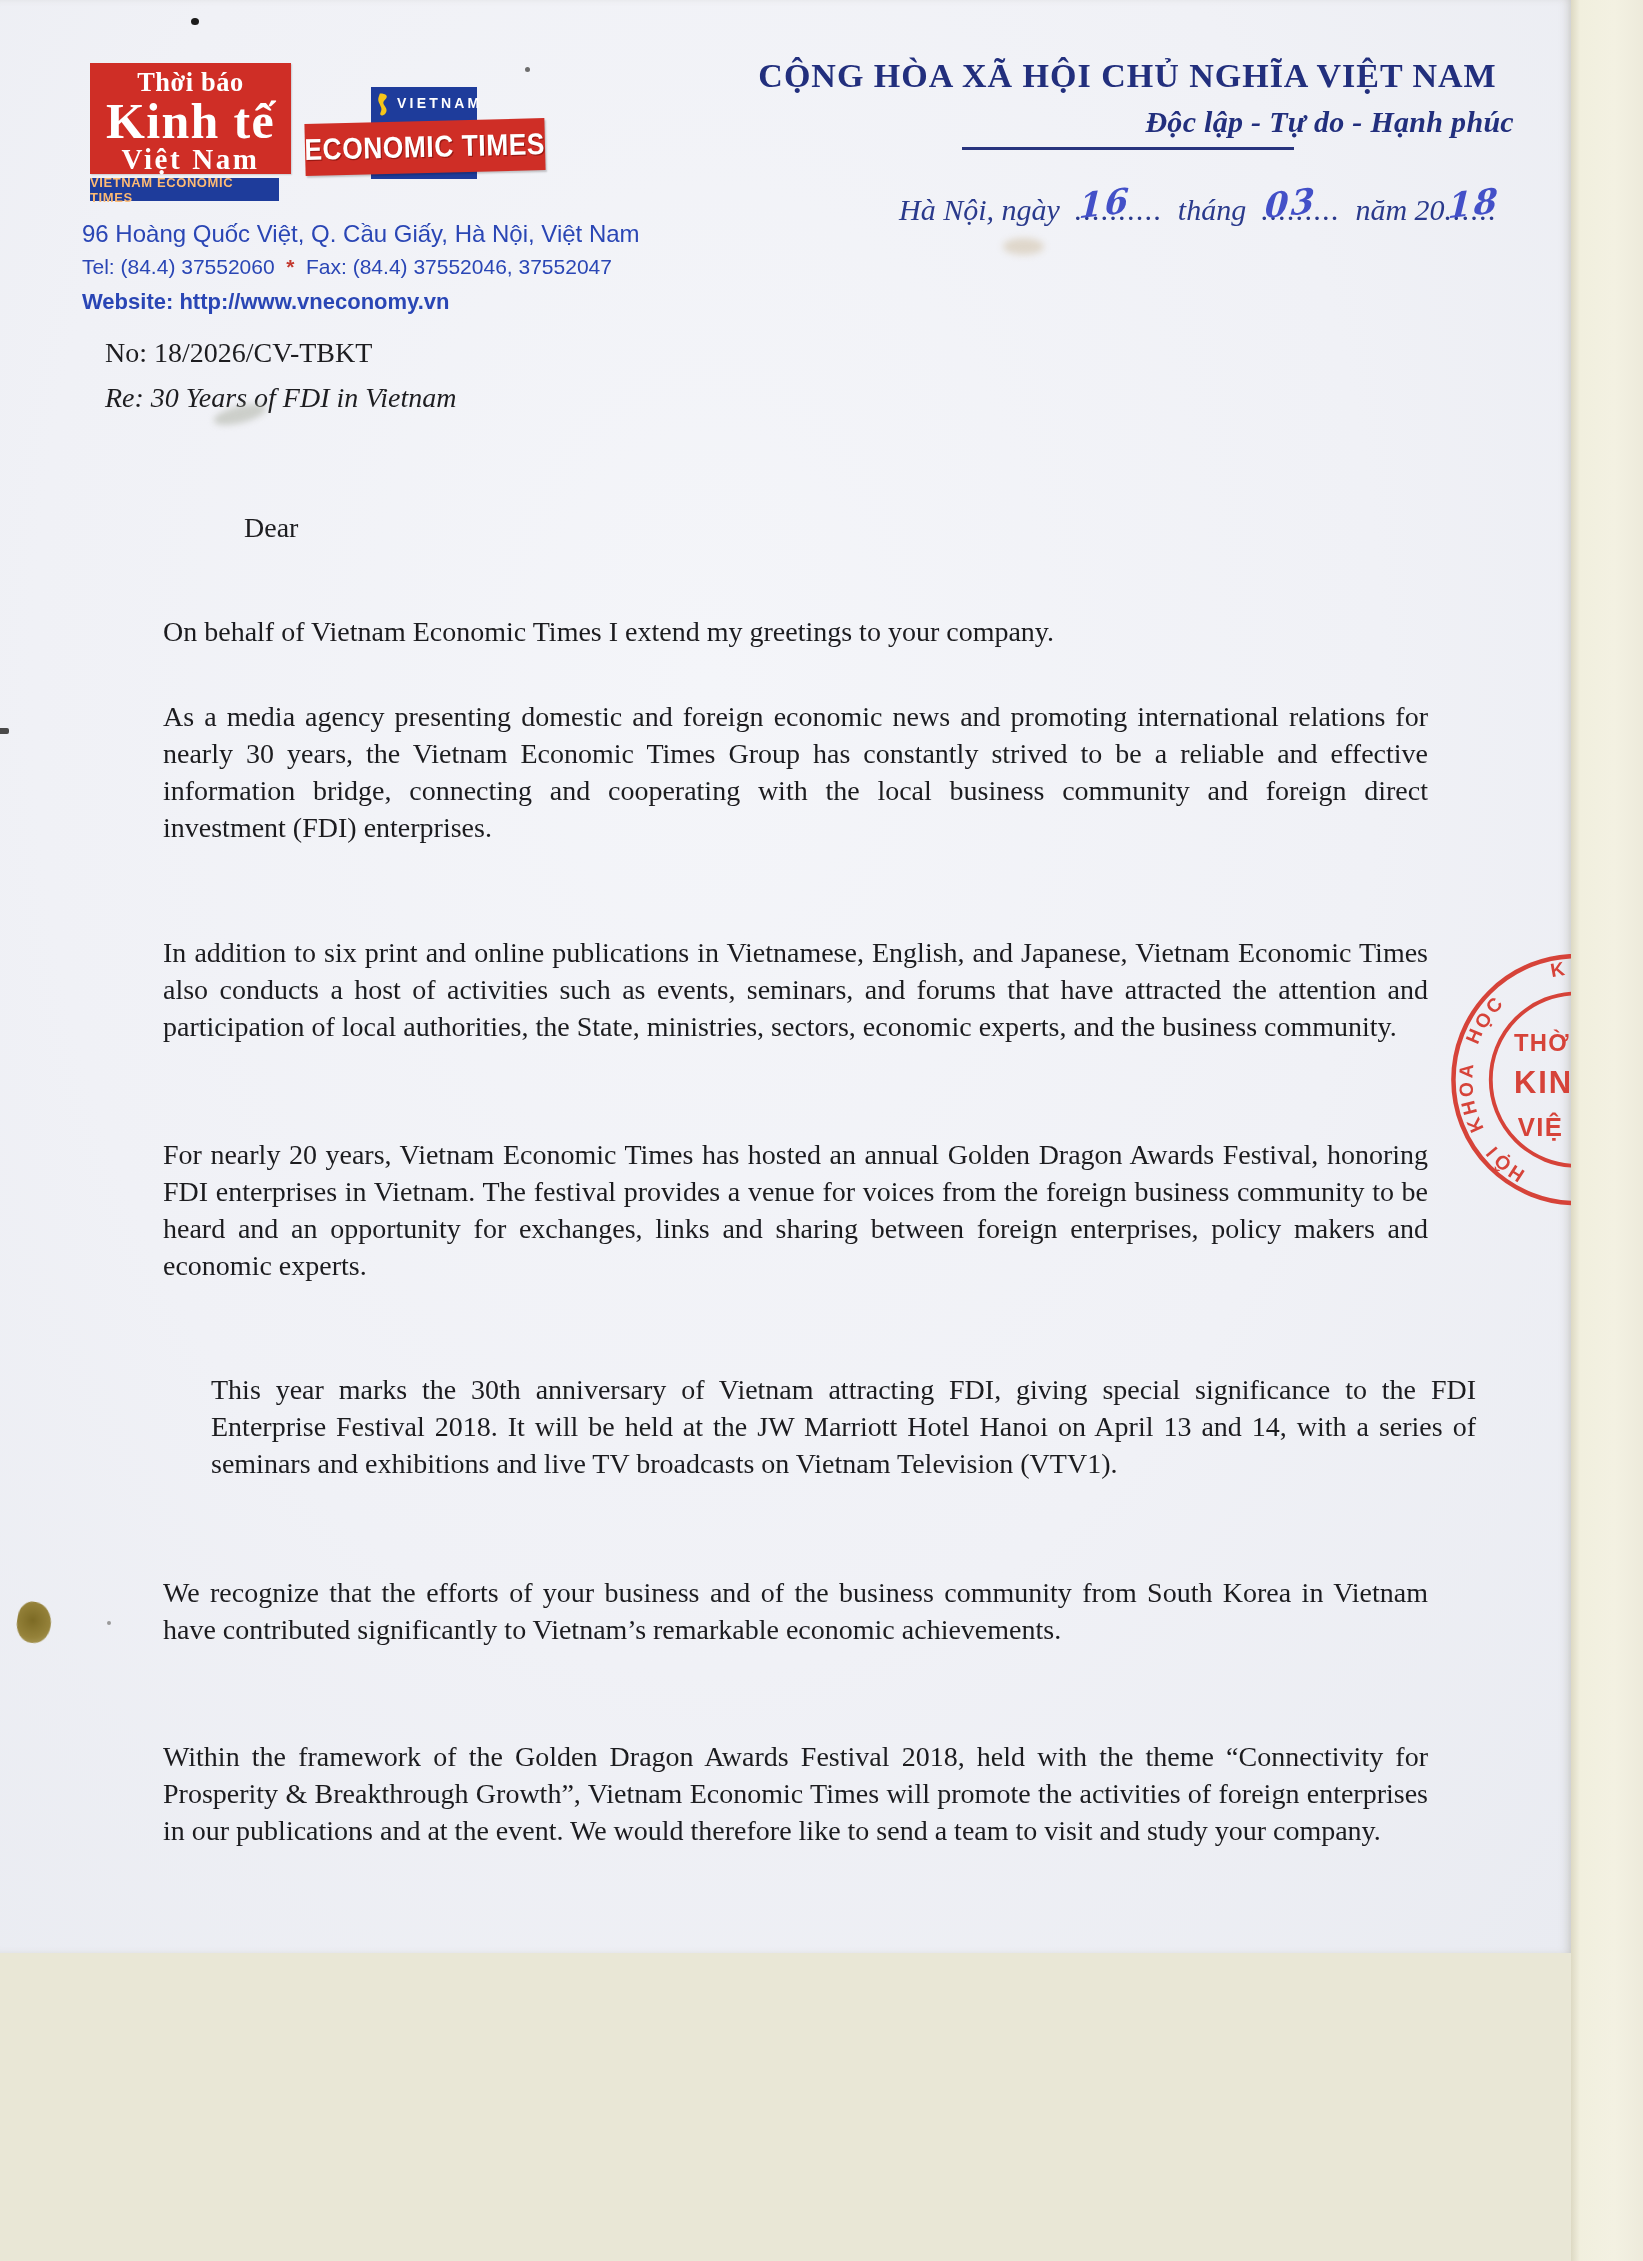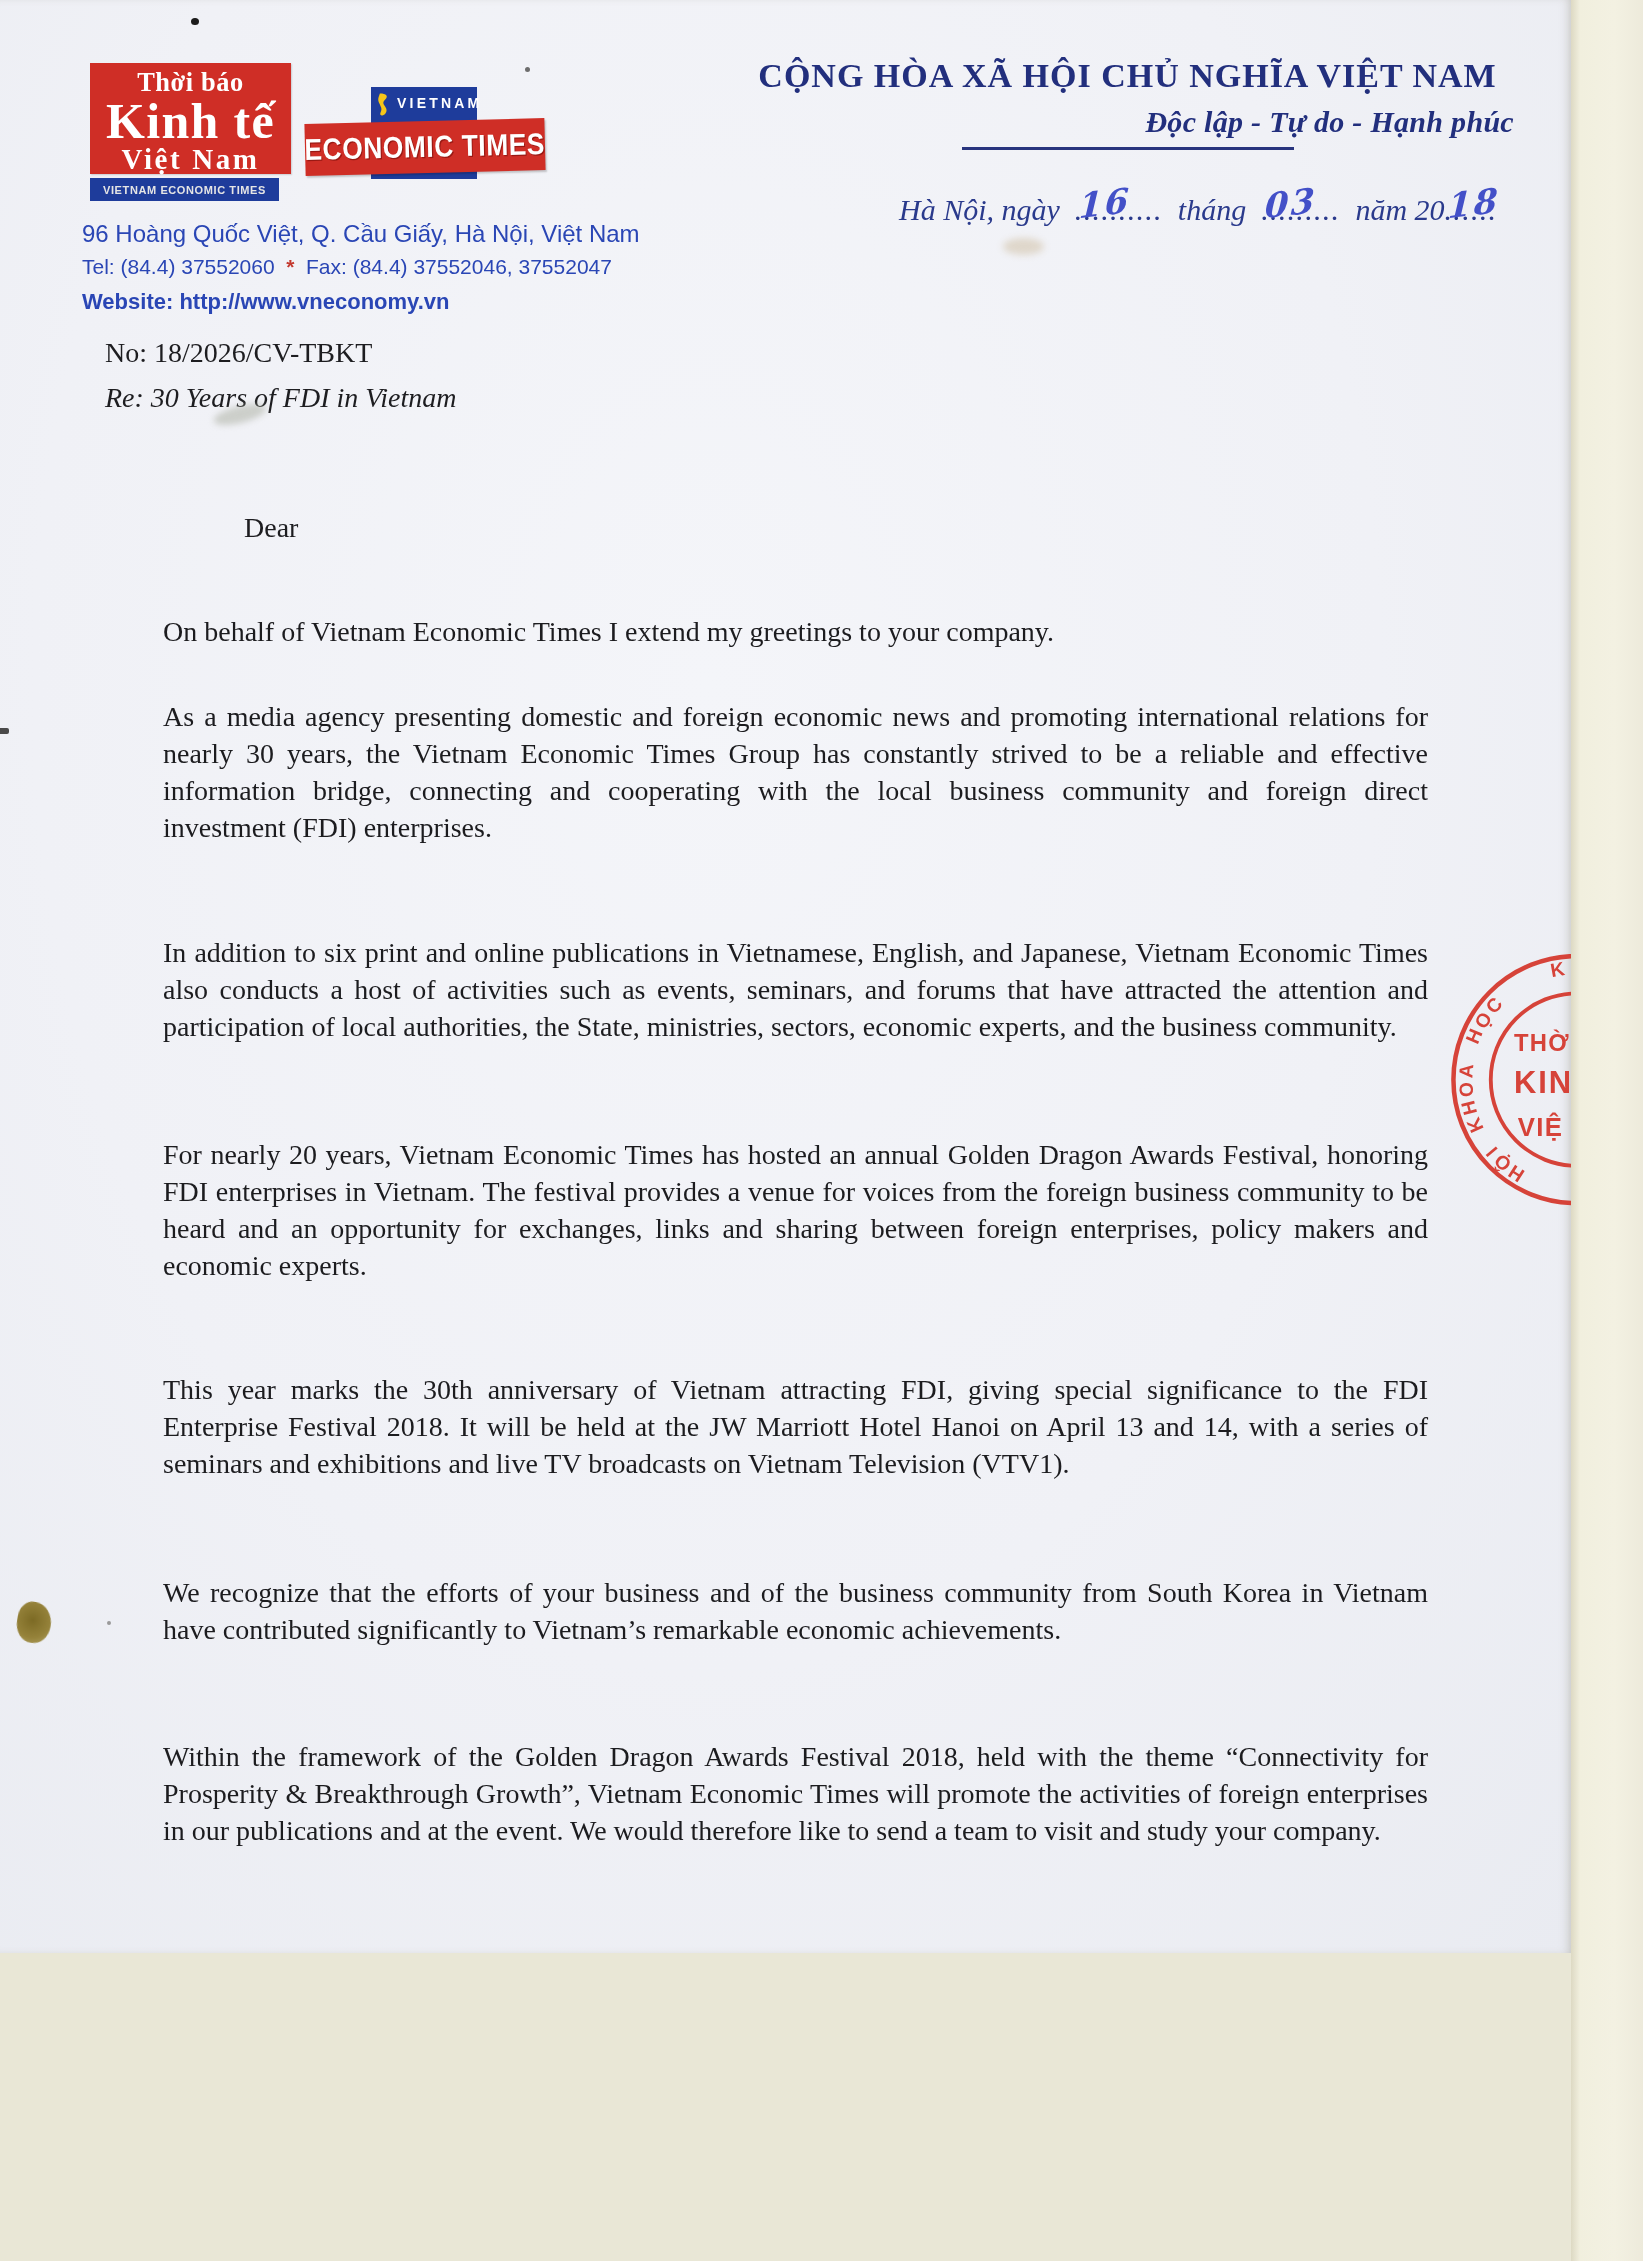--- a/index.html
+++ b/index.html
@@ -15,22 +15,22 @@
   .scan-edge{position:absolute;left:1571px;top:0;width:72px;height:2261px;
              background:linear-gradient(to right,#ddd9c3 0px,#f1efde 9px,#f3f1e2 60%,#edeadb 100%);}
 
   
   .logo-red{position:absolute;left:90px;top:63px;width:201px;height:111px;background:#cf2e26;
             color:#fff;text-align:center;box-shadow:0.6px 1.3px 1.3px rgba(0,0,0,.15);}
   .logo-red .l1{font-size:26.4px;font-weight:bold;margin-top:3.9px;letter-spacing:0.6px;}
   .logo-red .l2{font-size:50px;font-weight:bold;line-height:46px;letter-spacing:1.3px;}
   .logo-red .l3{font-size:29px;font-weight:bold;line-height:30px;letter-spacing:2.6px;}
   .logo-blue-bar{position:absolute;left:90px;top:178px;width:189px;height:23px;background:#1e3c9b;
-                 color:#e5e5e5;font-family:"Liberation Sans","DejaVu Sans",sans-serif;font-weight:bold;
-                 font-size:11px;display:flex;align-items:center;justify-content:center;letter-spacing:0.6px;}
+                 color:#fdba74;font-family:"Liberation Sans","DejaVu Sans",sans-serif;font-weight:bold;
+                 font-size:13px;display:flex;align-items:center;justify-content:center;letter-spacing:0.6px;}
 
   .logo2-blue{position:absolute;left:371px;top:87px;width:106px;height:92px;background:#1e3c9b;}
   .logo2-blue .vn{position:absolute;left:26px;top:7.7px;color:#fff;font-family:"Liberation Sans","DejaVu Sans",sans-serif;
                   font-weight:bold;font-size:14px;letter-spacing:3.2px;}
   .logo2-blue .map{position:absolute;left:5.2px;top:5.2px;}
   .logo2-red{position:absolute;left:305px;top:121px;width:240px;height:52px;background:#cf2e26;
              transform:rotate(-1.4deg);display:flex;align-items:center;justify-content:center;
              box-shadow:1.3px 1.9px 1.9px rgba(0,0,0,.2);}
   .logo2-red span{color:#fff;font-family:"Liberation Sans","DejaVu Sans",sans-serif;font-weight:bold;
                   font-size:30px;letter-spacing:0.6px;transform:scaleX(.88);white-space:nowrap;
@@ -56,21 +56,21 @@
   
   .ref{position:absolute;left:105px;top:330px;font-size:28px;color:#1d1d20;line-height:45px;}
   .ref .subject{font-style:italic;}
 
   
   .salutation{position:absolute;left:244px;top:512px;font-size:28px;color:#1d1d20;}
   .body-region{position:absolute;left:163px;top:0;width:1265px;}
   .para{position:absolute;left:0;margin:0;width:1265px;font-size:28px;line-height:37px;
         color:#1c1c1f;text-align:justify;text-justify:inter-word;}
   .p1{top:613px;}  .p2{top:698px;} .p3{top:934px;} .p4{top:1136px;}
-  .p5{top:1371px;} .p6{top:1574px;} .p7{top:1738px;}
+  .p5{top:1371px;margin-left:48px;} .p6{top:1574px;} .p7{top:1738px;}
 
   
   .stamp{position:absolute;left:1447px;top:954px;width:309px;height:277px;opacity:.92;}
   .stamp text{fill:#d5352a;font-family:"Liberation Sans","DejaVu Sans",sans-serif;}
   .stamp .ring{font-size:30px;font-weight:bold;letter-spacing:1px;}
   .stamp .c1{font-size:37px;font-weight:bold;letter-spacing:2px;}
   .stamp .c2{font-size:48px;font-weight:bold;letter-spacing:3px;}
   .stamp .c3{font-size:40px;font-weight:bold;letter-spacing:2px;}
 
   

